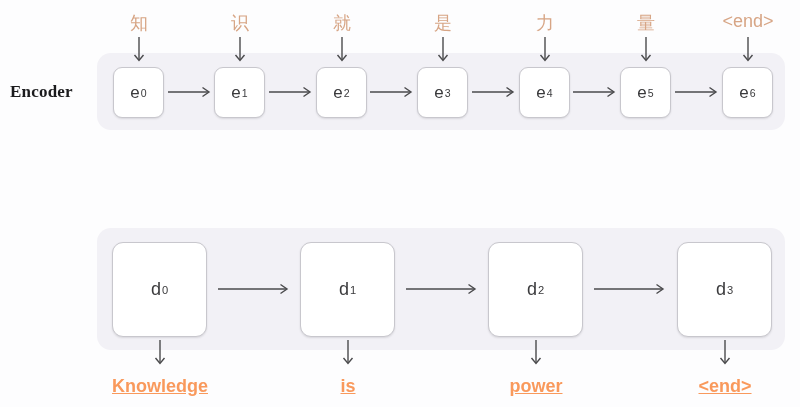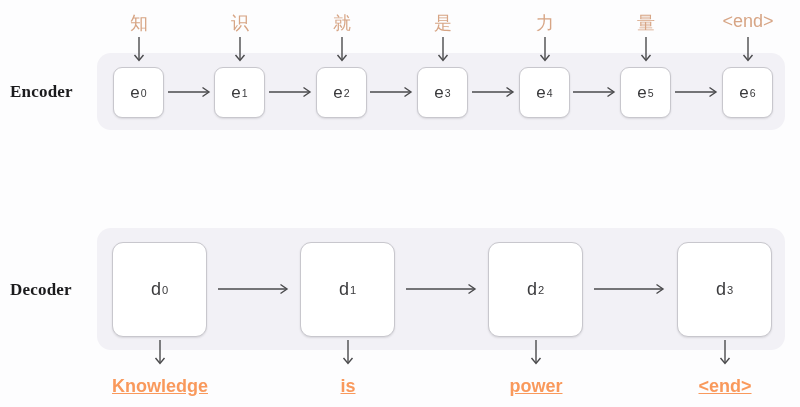--- a/index.html
+++ b/index.html
@@ -31,21 +31,20 @@
 </style>
 </head>
 <body>
 
 <div class="diagram">
 
   <div class="panel enc-panel"></div>
   <div class="panel dec-panel"></div>
 
   <div class="section-label" style="top:82px">Encoder</div>
-  <div class="section-label" style="top:280px">Decoder</div>
 
   <div class="token enc-token" style="left:79px">知</div>
   <div class="token enc-token" style="left:180px">识</div>
   <div class="token enc-token" style="left:282px">就</div>
   <div class="token enc-token" style="left:383px">是</div>
   <div class="token enc-token" style="left:485px">力</div>
   <div class="token enc-token" style="left:586px">量</div>
   <div class="token enc-token" style="left:688px">&lt;end&gt;</div>
 
   <svg class="ar" style="left:133px;top:37px" width="12" height="27">

